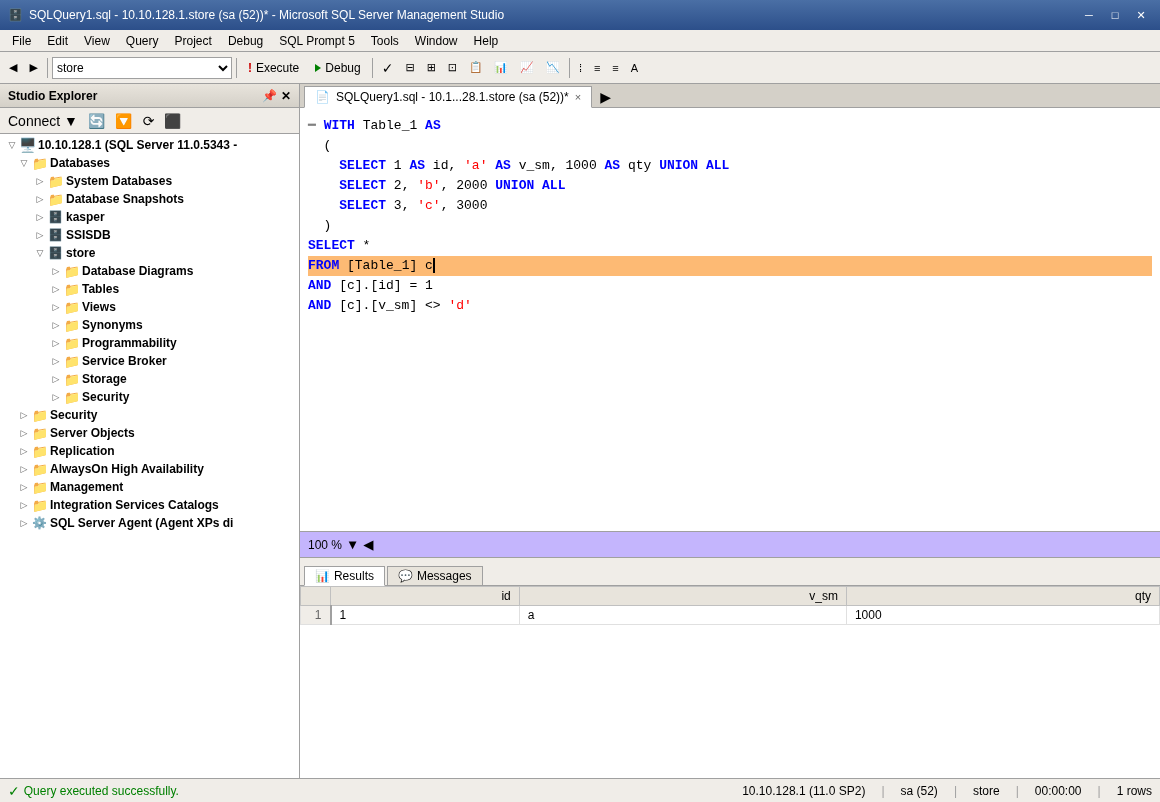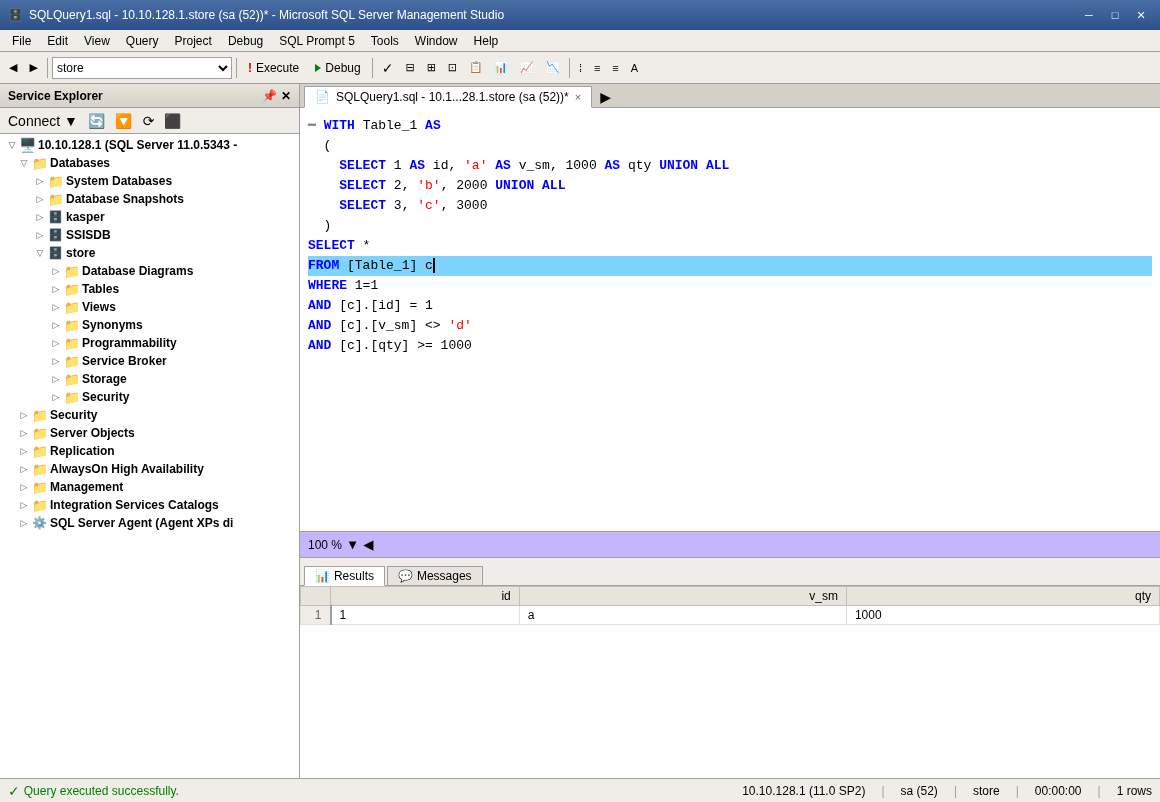--- a/index.html
+++ b/index.html
@@ -41,21 +41,21 @@
     #tab-bar { background: #d4d0c8; border-bottom: 1px solid #a0a0a0; display: flex; align-items: flex-end; padding: 2px 4px 0; }
     .tab { background: #e8e4dc; border: 1px solid #a0a0a0; border-bottom: none; padding: 3px 10px; font-size: 12px; cursor: pointer; display: flex; align-items: center; gap: 6px; margin-right: 2px; }
     .tab.active { background: white; border-bottom: 1px solid white; margin-bottom: -1px; }
     .tab-close { font-size: 11px; color: #666; cursor: pointer; }
 
     #sql-editor { flex: 1; background: white; overflow: auto; padding: 8px; font-family: 'Courier New', monospace; font-size: 13px; line-height: 1.5; border-bottom: 1px solid #a0a0a0; }
     .sql-line { display: flex; min-height: 20px; align-items: center; }
     .sql-content { flex: 1; white-space: pre; }
     .kw-blue { color: #0000ff; font-weight: bold; }
     .str-red { color: #ff0000; }
-    .cursor-line { background: #7dd3fc; }
+    .cursor-line { background: #fdba74; }
 
     #zoom-bar { height: 26px; background: #c4b5fd; border-bottom: 1px solid #a0a0a0; display: flex; align-items: center; padding: 0 8px; gap: 4px; font-size: 12px; }
 
     
     #results-pane { height: 220px; display: flex; flex-direction: column; background: white; }
     #results-tabs { background: #f0ede8; border-bottom: 1px solid #a0a0a0; display: flex; align-items: flex-end; padding: 2px 4px 0; height: 28px; }
     .results-tab { background: #e8e4dc; border: 1px solid #a0a0a0; border-bottom: none; padding: 2px 10px; font-size: 12px; cursor: pointer; margin-right: 2px; display: flex; align-items: center; gap: 4px; }
     .results-tab.active { background: white; border-bottom: 1px solid white; margin-bottom: -1px; }
     #results-grid { flex: 1; overflow: auto; }
     table { border-collapse: collapse; font-size: 12px; width: 100%; }
@@ -144,21 +144,21 @@
   <button class="toolbar-btn">⁞</button>
   <button class="toolbar-btn">≡</button>
   <button class="toolbar-btn">≡</button>
   <button class="toolbar-btn">A</button>
 </div>
 
 <div id="main">
 
   <div id="object-explorer">
     <div id="oe-header">
-      <span>Service Explorer</span>
+      <span>Studio Explorer</span>
       <div style="display:flex; gap:4px;">
         <span>📌</span>
         <span style="cursor:pointer;">✕</span>
       </div>
     </div>
     <div id="oe-toolbar">
       <button class="oe-btn">
         <span>Connect</span> ▼
       </button>
       <button class="oe-btn">🔄</button>
@@ -319,30 +319,24 @@
       <div class="sql-line">
         <span class="sql-content">  )</span>
       </div>
       <div class="sql-line">
         <span class="sql-content"><span class="kw-blue">SELECT</span> *</span>
       </div>
       <div class="sql-line cursor-line">
         <span class="sql-content"><span class="kw-blue">FROM</span> [Table_1] c<span style="border-left:2px solid black;">&nbsp;</span></span>
       </div>
       <div class="sql-line">
-        <span class="sql-content"><span class="kw-blue">WHERE</span> 1=1</span>
-      </div>
-      <div class="sql-line">
         <span class="sql-content"><span class="kw-blue">AND</span> [c].[id] = 1</span>
       </div>
       <div class="sql-line">
         <span class="sql-content"><span class="kw-blue">AND</span> [c].[v_sm] &lt;&gt; <span class="str-red">'d'</span></span>
-      </div>
-      <div class="sql-line">
-        <span class="sql-content"><span class="kw-blue">AND</span> [c].[qty] &gt;= 1000</span>
       </div>
     </div>
 
     <div id="zoom-bar">
       <span>100 %</span>
       <button style="background:none;border:none;cursor:pointer;">▼</button>
       <button style="background:none;border:none;cursor:pointer;">◀</button>
     </div>
 
     <div id="results-pane">

